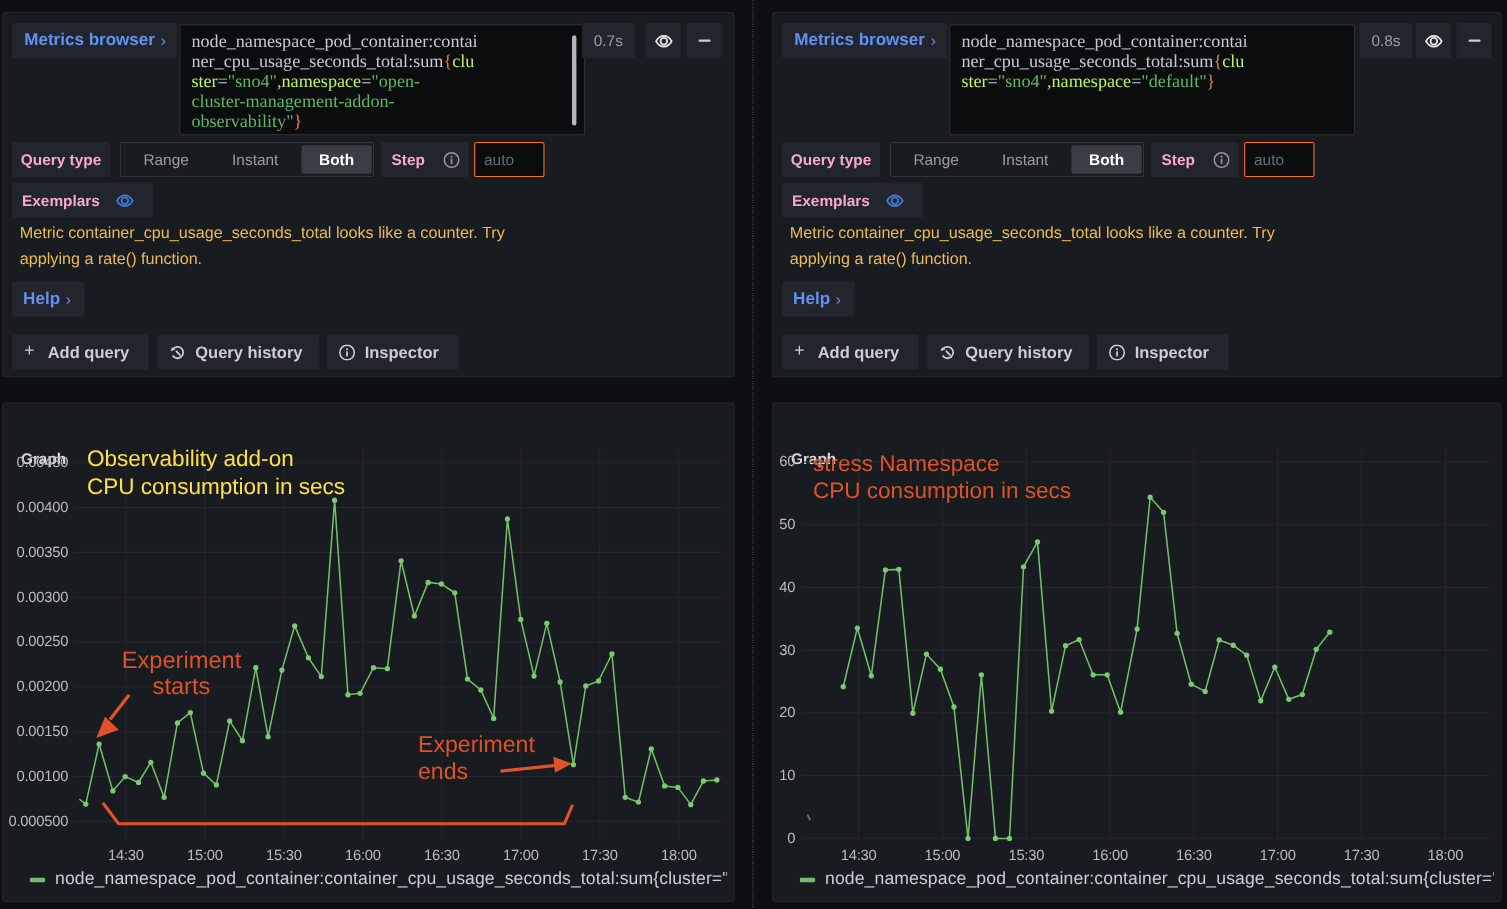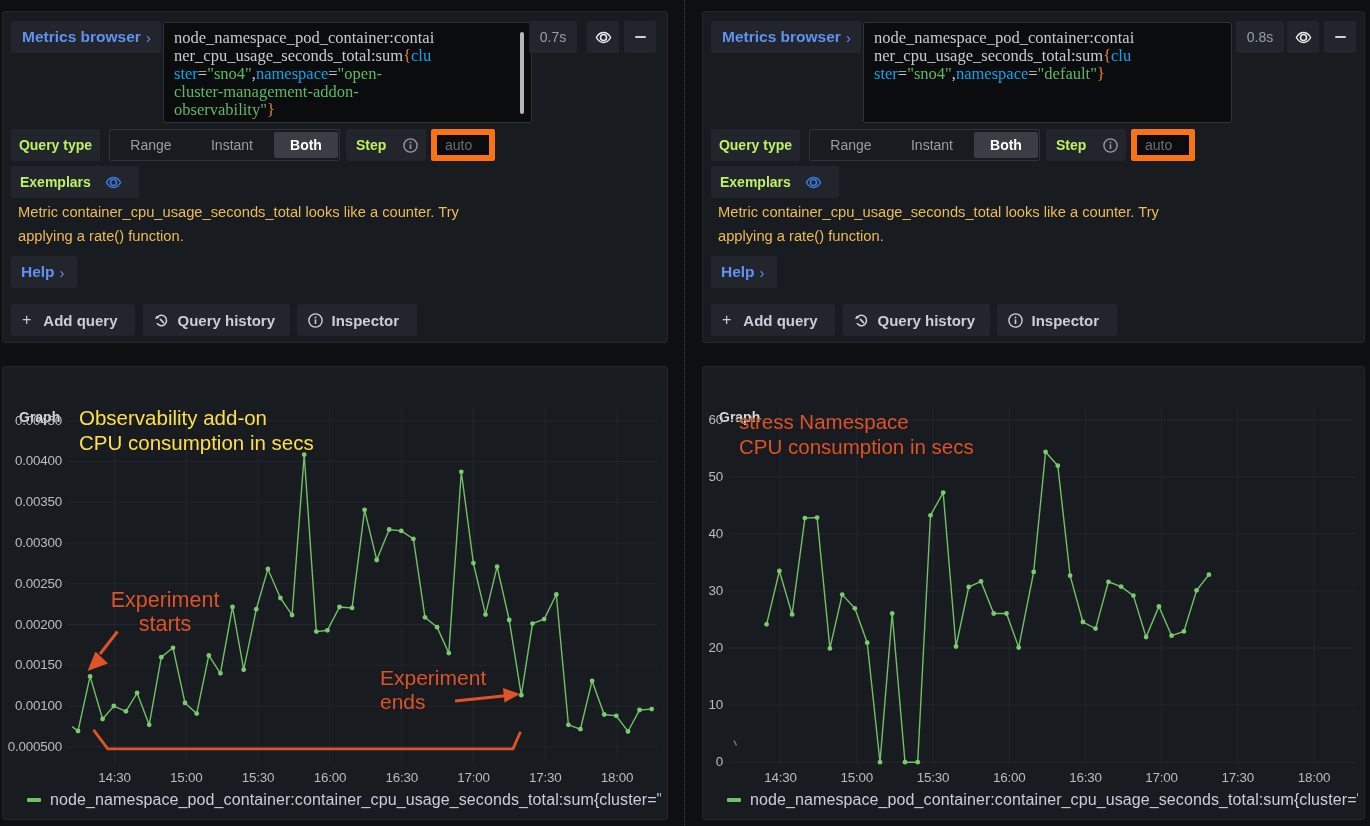--- a/index.html
+++ b/index.html
@@ -3,31 +3,31 @@
 * { margin:0; padding:0; box-sizing:border-box; }
 html,body { width:1370px; height:826px; background:#0e0f13; overflow:hidden;
   font-family:"Liberation Sans", sans-serif; }
 .panel { position:absolute; background:#181b1f; border:1px solid #24262c; border-radius:3px; }
 .box { position:absolute; height:32px; background:#22252b; border-radius:2px;
   display:flex; align-items:center; justify-content:center;
   color:#ccccdc; font-size:14px; }
 .btxt { color:#6191f2; font-weight:700; font-size:15.5px; }
 .chev { margin-left:5px; font-weight:400; font-size:15px; }
 .secs { color:#95a0ad; }
-.lbl { font-weight:700; color:#bef264;text-align:right; }
+.lbl { font-weight:700; color:#f9a8d4;text-align:right; }
 .minus { width:11px; height:2.5px; background:#cfd0d6; border-radius:1px; }
 .editor { position:absolute; background:#0b0c0e; border:1px solid #2c3235; border-radius:2px; }
 .code { font-family:Liberation Serif, serif; font-size:16.5px; line-height:18px; padding:6px 0 0 10px; white-space:pre; color:#c7cbd1; }
-.cw { color:#c7cbd1; } .cb { color:#0ea5e9; } .cg { color:#5fb862; } .co { color:#e08136; }
+.cw { color:#c7cbd1; } .cb { color:#bef264; } .cg { color:#5fb862; } .co { color:#e08136; }
 .sbar { position:absolute; right:7px; top:9px; width:4px; height:82px; background:#b4b6bc; border-radius:2px; }
 .rgroup { position:absolute; height:32px; border:1px solid #303338; border-radius:2px; }
 .ropt, .rsel { position:absolute; top:0; height:30px; display:flex; align-items:center;
   justify-content:center; font-size:14px; color:#9b9da3; }
 .rsel { top:2px; height:26px; background:#3a3d44; border-radius:2px; color:#fff; font-weight:700; }
-.input { position:absolute; height:32px; background:#0b0c0e; border:6px solid #f97316; border-radius:2px;
+.input { position:absolute; height:32px; background:#0b0c0e; border:1px solid #f97316; border-radius:2px;
   display:flex; align-items:center; padding-left:8px; color:#6c6e75; font-size:14px; }
 .warn { position:absolute; color:#edbb54; font-size:14.7px; line-height:24px; }
 .act { justify-content:flex-start; padding-left:11px; font-weight:700; color:#ccccdc; font-size:15px; }
 .plus { font-weight:400; font-size:16px; margin-right:12px; color:#ccccdc; }
 .ic { display:inline-flex; margin-right:8.5px; }
 .gtitle { position:absolute; left:16px; top:11px; font-size:14px; font-weight:700; color:#d8d9da;margin-top:31px; }
 .ax { font-family:"Liberation Sans", sans-serif; font-size:13.4px; letter-spacing:-0.2px; fill:#b9bbc2; }
 .ann { position:absolute; font-size:20.5px; line-height:25px; }
 .legend { position:absolute; display:flex; align-items:center; color:#ccccdc; font-size:16px;
   white-space:nowrap; overflow:hidden; letter-spacing:0.1px; }

